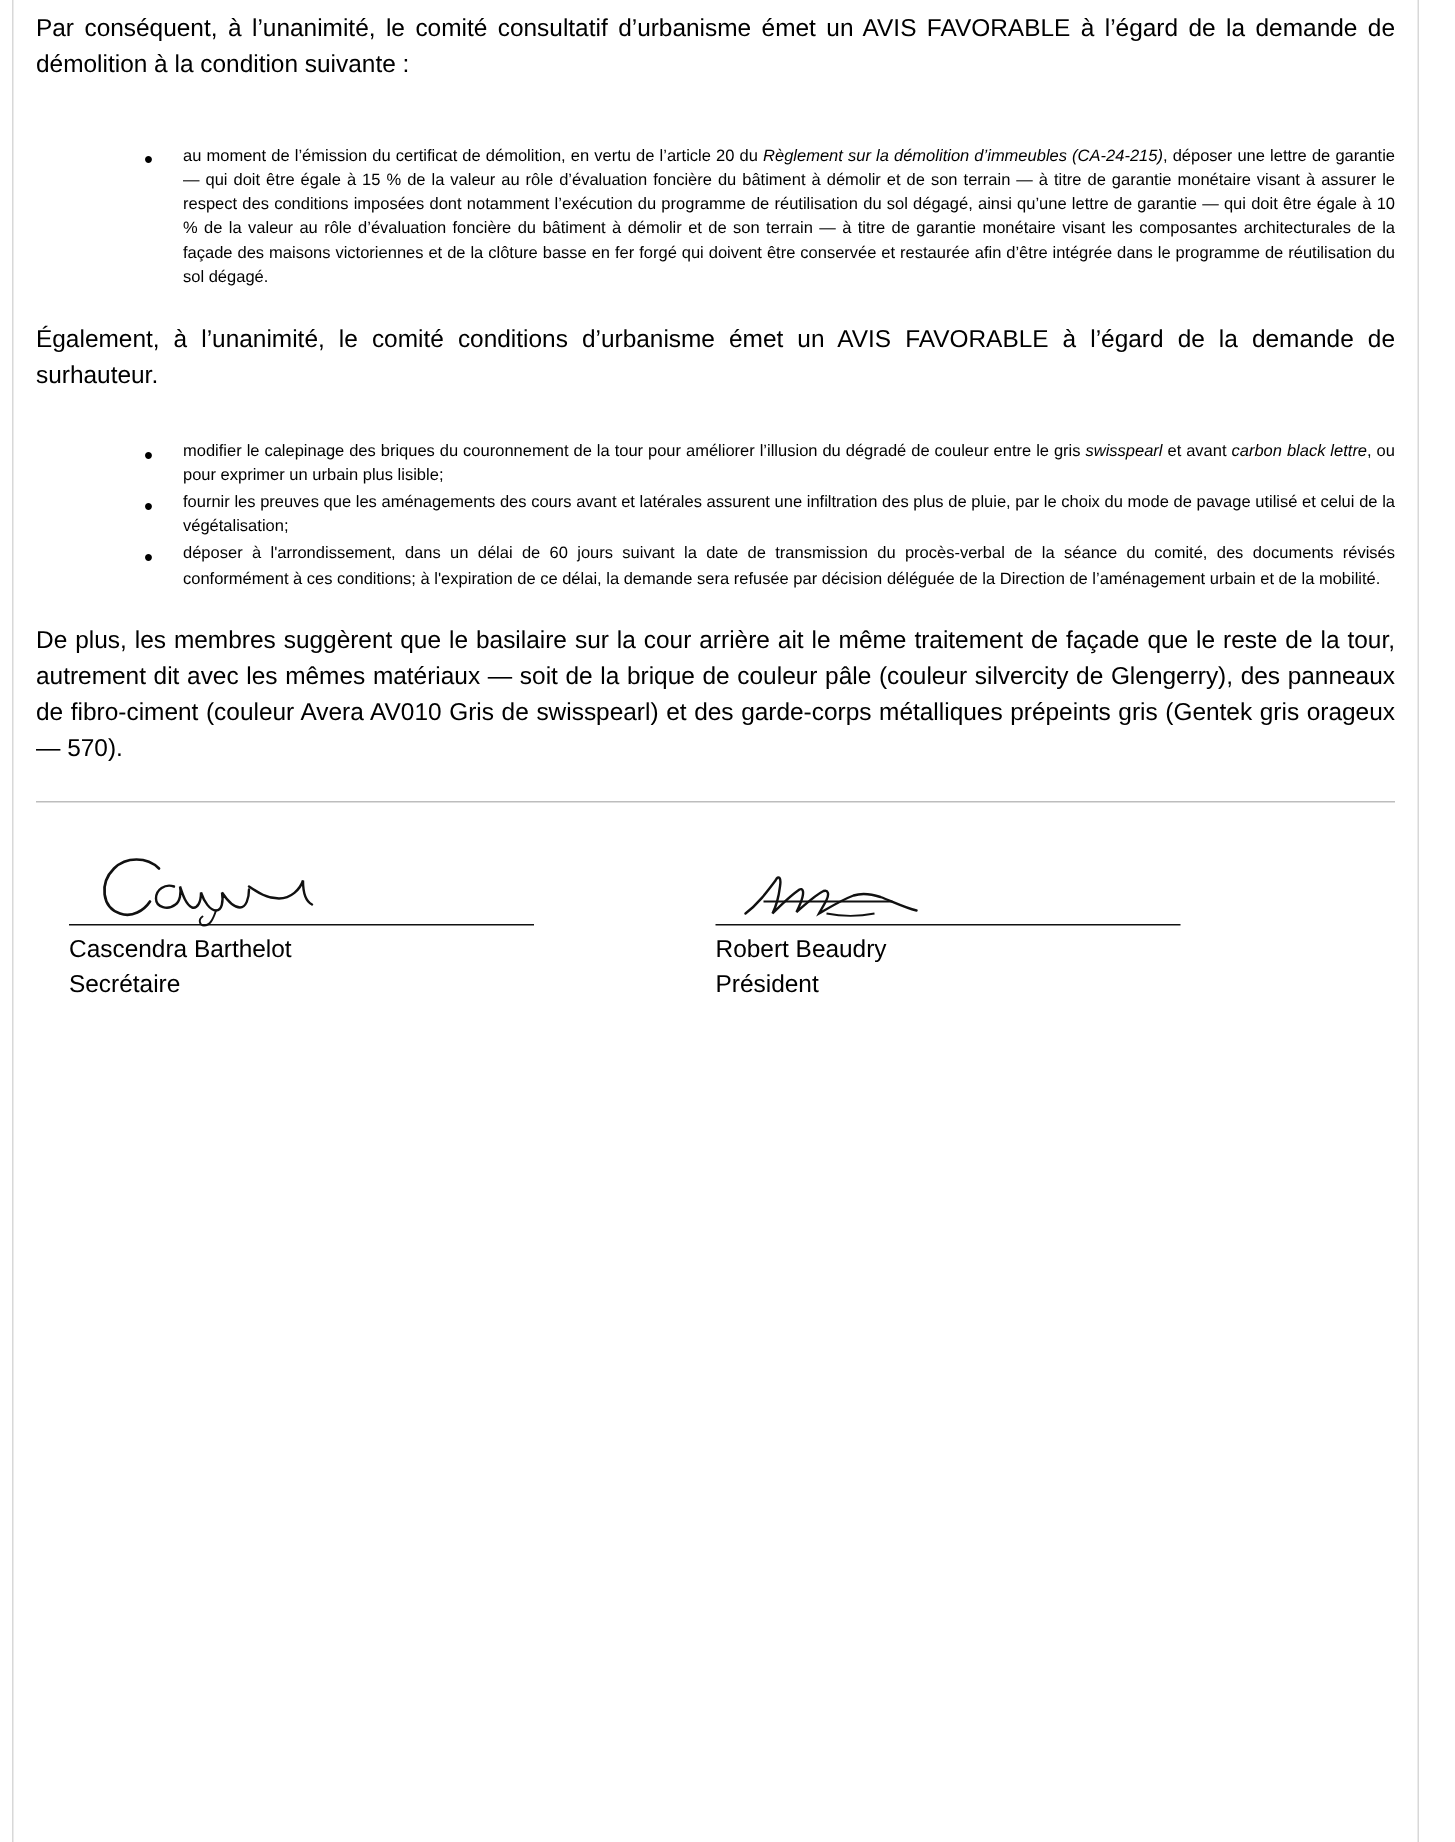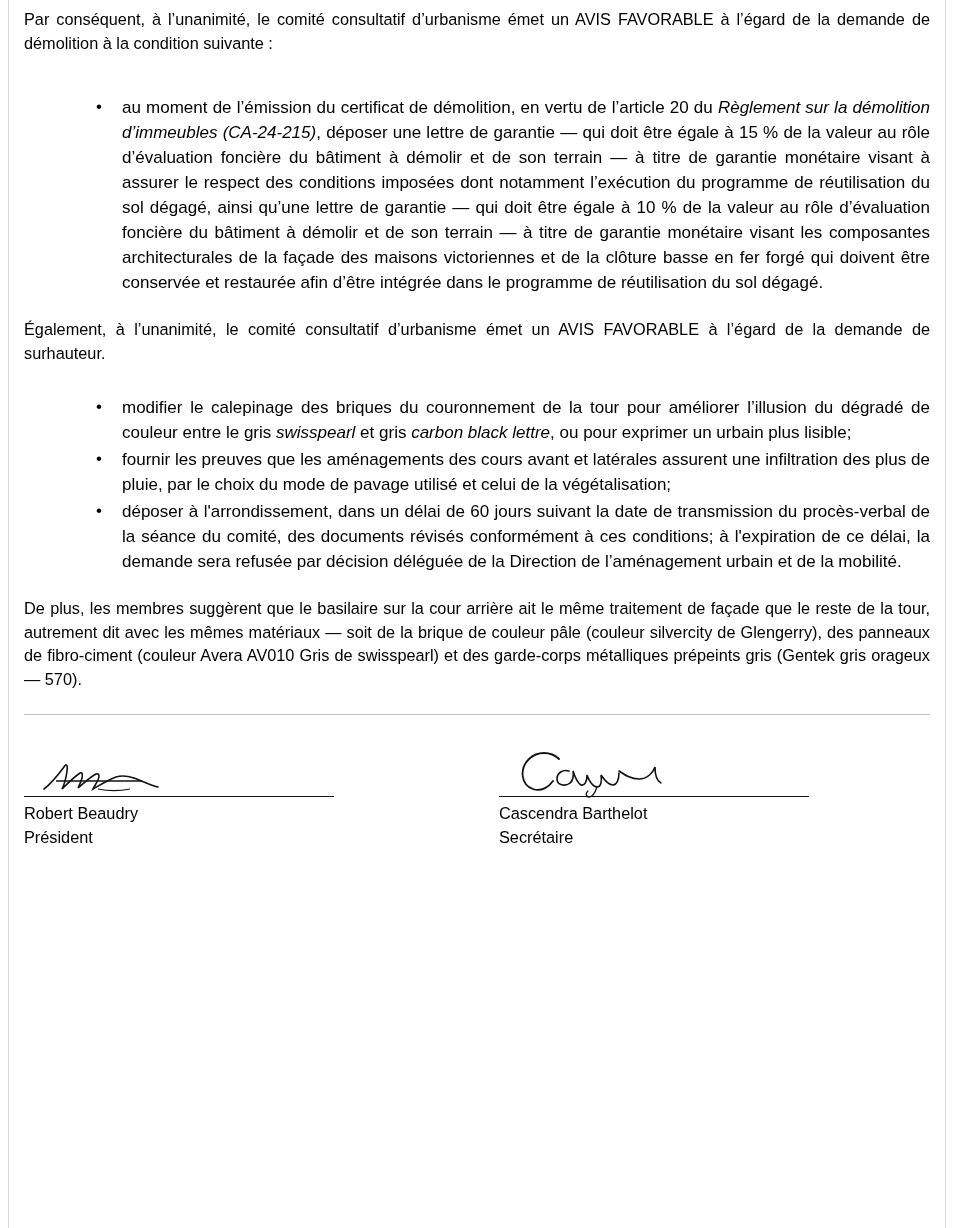--- a/index.html
+++ b/index.html
@@ -43,21 +43,21 @@
     line-height: 1.47;
     text-align: justify;
     margin: 0 0 22px 0;
   }
   ul.bullets {
     margin: 0 0 22px 0;
     padding: 0 0 0 72px;
     list-style: none;
   }
   ul.bullets li {
-    font-size: 17px;
+    font-size: 11px;
     line-height: 1.47;
     text-align: justify;
     position: relative;
     padding-left: 26px;
     margin-bottom: 2px;
   }
   ul.bullets li::before {
     content: "\2022";
     position: absolute;
     left: 0;
@@ -119,56 +119,56 @@
   <div class="right-rule"></div>
 
   <p class="body">Par conséquent, à l’unanimité, le comité consultatif d’urbanisme émet un AVIS FAVORABLE à l’égard de la demande de démolition à la condition suivante :</p>
 
   <div class="spacer-lg"></div>
 
   <ul class="bullets">
     <li><span>au moment de l’émission du certificat de démolition, en vertu de l’article 20 du </span><i>Règlement sur la démolition d’immeubles (CA-24-215)</i><span>, déposer une lettre de garantie — qui doit être égale à 15 % de la valeur au rôle d’évaluation foncière du bâtiment à démolir et de son terrain — à titre de garantie monétaire visant à assurer le respect des conditions imposées dont notamment l’exécution du programme de réutilisation du sol dégagé, ainsi qu’une lettre de garantie — qui doit être égale à 10 % de la valeur au rôle d’évaluation foncière du bâtiment à démolir et de son terrain — à titre de garantie monétaire visant les composantes architecturales de la façade des maisons victoriennes et de la clôture basse en fer forgé qui doivent être conservée et restaurée afin d’être intégrée dans le programme de réutilisation du sol dégagé.</span></li>
   </ul>
 
-  <p class="body">Également, à l’unanimité, le comité consultatif d’urbanisme émet un AVIS FAVORABLE à l’égard de la demande de surhauteur.</p>
+  <p class="body">Également, à l’unanimité, le comité conditions d’urbanisme émet un AVIS FAVORABLE à l’égard de la demande de surhauteur.</p>
 
 
   <div class="spacer-sm"></div>
 
   <ul class="bullets">
-    <li><span>modifier le calepinage des briques du couronnement de la tour pour améliorer l’illusion du dégradé de couleur entre le gris </span><i>swisspearl</i><span> et gris </span><i>carbon black lettre</i><span>, ou pour exprimer un urbain plus lisible;</span></li>
+    <li><span>modifier le calepinage des briques du couronnement de la tour pour améliorer l’illusion du dégradé de couleur entre le gris </span><i>swisspearl</i><span> et avant </span><i>carbon black lettre</i><span>, ou pour exprimer un urbain plus lisible;</span></li>
     <li>fournir les preuves que les aménagements des cours avant et latérales assurent une infiltration des plus de pluie, par le choix du mode de pavage utilisé et celui de la végétalisation;</li>
     <li>déposer à l'arrondissement, dans un délai de 60 jours suivant la date de transmission du procès-verbal de la séance du comité, des documents révisés conformément à ces conditions; à l'expiration de ce délai, la demande sera refusée par décision déléguée de la Direction de l’aménagement urbain et de la mobilité.</li>
   </ul>
 
   <p class="body">De plus, les membres suggèrent que le basilaire sur la cour arrière ait le même traitement de façade que le reste de la tour, autrement dit avec les mêmes matériaux — soit de la brique de couleur pâle (couleur silvercity de Glengerry), des panneaux de fibro-ciment (couleur Avera AV010 Gris de swisspearl) et des garde-corps métalliques prépeints gris (Gentek gris orageux — 570).</p>
 
   <hr class="divider">
 
   <div class="signatures">
-    <div class="sig-block">
-      <div class="sig-area">
-        <svg class="sig-svg" width="200" height="48" viewBox="0 0 200 48">
-          <path d="M6 36 C14 30 20 22 26 14 C28 10 30 12 29 18 C28 26 26 32 24 36 C30 30 36 24 42 20 C44 19 45 21 44 25 C43 29 41 33 40 35 C46 30 52 24 58 21 C61 20 62 23 60 27 C58 31 56 34 55 36 C62 32 70 27 78 24 C84 22 90 23 96 25 C104 28 112 32 120 34" fill="none" stroke="#111" stroke-width="1.6" stroke-linecap="round"></path>
-          <path d="M18 28 L104 28" fill="none" stroke="#111" stroke-width="1.3"></path>
-          <path d="M60 36 C70 38 82 38 92 36" fill="none" stroke="#111" stroke-width="1.2"></path>
-        </svg>
-        <div class="sig-line"></div>
-      </div>
-      <div class="sig-name">Robert Beaudry</div>
-      <div class="sig-title">Président</div>
-    </div>
-
     <div class="sig-block second">
       <div class="sig-area">
         <svg class="sig-svg" width="200" height="56" viewBox="0 0 200 56">
           <path d="M46 14 C38 6 24 6 16 14 C6 24 8 40 20 44 C28 47 36 42 40 36" fill="none" stroke="#111" stroke-width="1.8" stroke-linecap="round"></path>
           <path d="M56 26 C50 24 44 28 44 34 C44 40 52 42 57 38 C60 36 61 30 60 26 C62 32 64 38 68 40 C72 41 74 36 74 30 C76 36 80 42 84 42 C88 42 89 36 88 30 C92 36 96 40 100 40 C104 40 106 34 106 28" fill="none" stroke="#111" stroke-width="1.6" stroke-linecap="round"></path>
           <path d="M106 26 C112 30 118 34 126 34 C134 34 140 28 142 22 C142 30 144 36 148 38" fill="none" stroke="#111" stroke-width="1.6" stroke-linecap="round"></path>
           <path d="M84 42 C82 48 80 52 76 52 C73 52 72 48 75 46" fill="none" stroke="#111" stroke-width="1.3" stroke-linecap="round"></path>
         </svg>
         <div class="sig-line"></div>
       </div>
       <div class="sig-name">Cascendra Barthelot</div>
       <div class="sig-title">Secrétaire</div>
     </div>
+
+    <div class="sig-block">
+      <div class="sig-area">
+        <svg class="sig-svg" width="200" height="48" viewBox="0 0 200 48">
+          <path d="M6 36 C14 30 20 22 26 14 C28 10 30 12 29 18 C28 26 26 32 24 36 C30 30 36 24 42 20 C44 19 45 21 44 25 C43 29 41 33 40 35 C46 30 52 24 58 21 C61 20 62 23 60 27 C58 31 56 34 55 36 C62 32 70 27 78 24 C84 22 90 23 96 25 C104 28 112 32 120 34" fill="none" stroke="#111" stroke-width="1.6" stroke-linecap="round"></path>
+          <path d="M18 28 L104 28" fill="none" stroke="#111" stroke-width="1.3"></path>
+          <path d="M60 36 C70 38 82 38 92 36" fill="none" stroke="#111" stroke-width="1.2"></path>
+        </svg>
+        <div class="sig-line"></div>
+      </div>
+      <div class="sig-name">Robert Beaudry</div>
+      <div class="sig-title">Président</div>
+    </div>
   </div>
 </div>
 
 </body></html>

